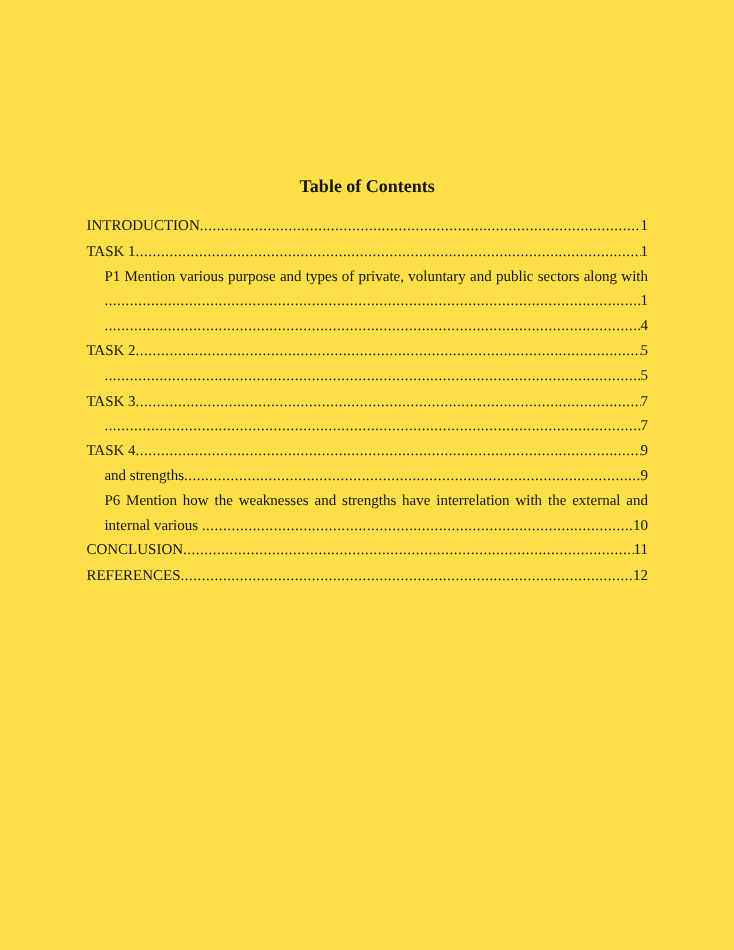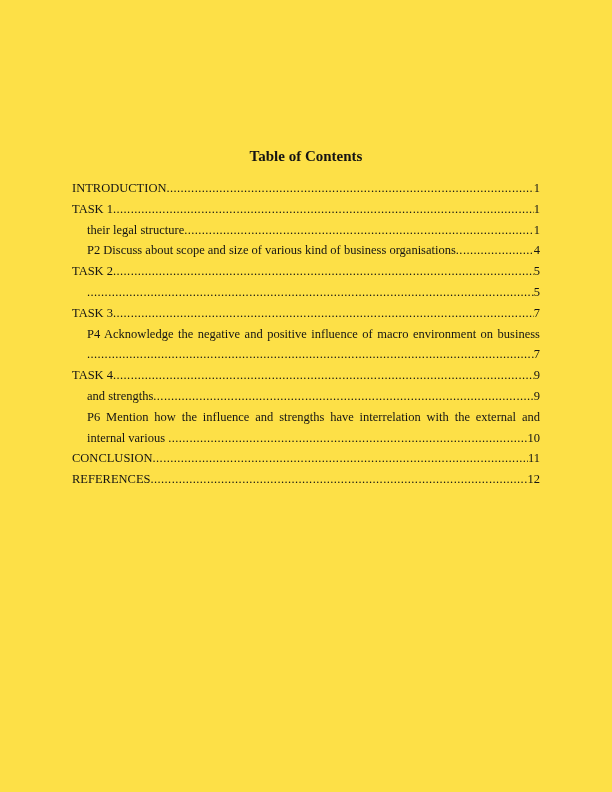--- a/index.html
+++ b/index.html
@@ -68,29 +68,28 @@
     </div>
   </div>
       <div class="toc-entry level-1">
     <div class="toc-last-line">
       <span class="toc-text">TASK 1</span>
       <span class="toc-dots">....................................................................................................................................................................................................................................................................</span>
       <span class="toc-page">1</span>
     </div>
   </div>
       <div class="toc-entry level-2">
+    <div class="toc-fill-line">P1 Mention various purpose and types of private, voluntary and public sectors along with</div>
         <div class="toc-last-line">
-      <span class="toc-text">their legal structure</span>
       <span class="toc-dots">....................................................................................................................................................................................................................................................................</span>
       <span class="toc-page">1</span>
     </div>
   </div>
       <div class="toc-entry level-2">
     <div class="toc-last-line">
-      <span class="toc-text">P2 Discuss about scope and size of various kind of business organisations</span>
       <span class="toc-dots">....................................................................................................................................................................................................................................................................</span>
       <span class="toc-page">4</span>
     </div>
   </div>
       <div class="toc-entry level-1">
     <div class="toc-last-line">
       <span class="toc-text">TASK 2</span>
       <span class="toc-dots">....................................................................................................................................................................................................................................................................</span>
       <span class="toc-page">5</span>
     </div>
@@ -102,42 +101,41 @@
     </div>
   </div>
       <div class="toc-entry level-1">
     <div class="toc-last-line">
       <span class="toc-text">TASK 3</span>
       <span class="toc-dots">....................................................................................................................................................................................................................................................................</span>
       <span class="toc-page">7</span>
     </div>
   </div>
       <div class="toc-entry level-2">
-    <div class="toc-fill-line">P4 Acknowledge the negative and positive influence of macro environment on business</div>
         <div class="toc-last-line">
       <span class="toc-dots">....................................................................................................................................................................................................................................................................</span>
       <span class="toc-page">7</span>
     </div>
   </div>
       <div class="toc-entry level-1">
     <div class="toc-last-line">
       <span class="toc-text">TASK 4</span>
       <span class="toc-dots">....................................................................................................................................................................................................................................................................</span>
       <span class="toc-page">9</span>
     </div>
   </div>
       <div class="toc-entry level-2">
         <div class="toc-last-line">
       <span class="toc-text">and strengths</span>
       <span class="toc-dots">....................................................................................................................................................................................................................................................................</span>
       <span class="toc-page">9</span>
     </div>
   </div>
       <div class="toc-entry level-2">
-    <div class="toc-fill-line">P6 Mention how the influence and strengths have interrelation with the external and</div>
+    <div class="toc-fill-line">P6 Mention how the weaknesses and strengths have interrelation with the external and</div>
         <div class="toc-last-line">
       <span class="toc-text">internal various </span>
       <span class="toc-dots">....................................................................................................................................................................................................................................................................</span>
       <span class="toc-page">10</span>
     </div>
   </div>
       <div class="toc-entry level-1">
     <div class="toc-last-line">
       <span class="toc-text">CONCLUSION</span>
       <span class="toc-dots">....................................................................................................................................................................................................................................................................</span>

